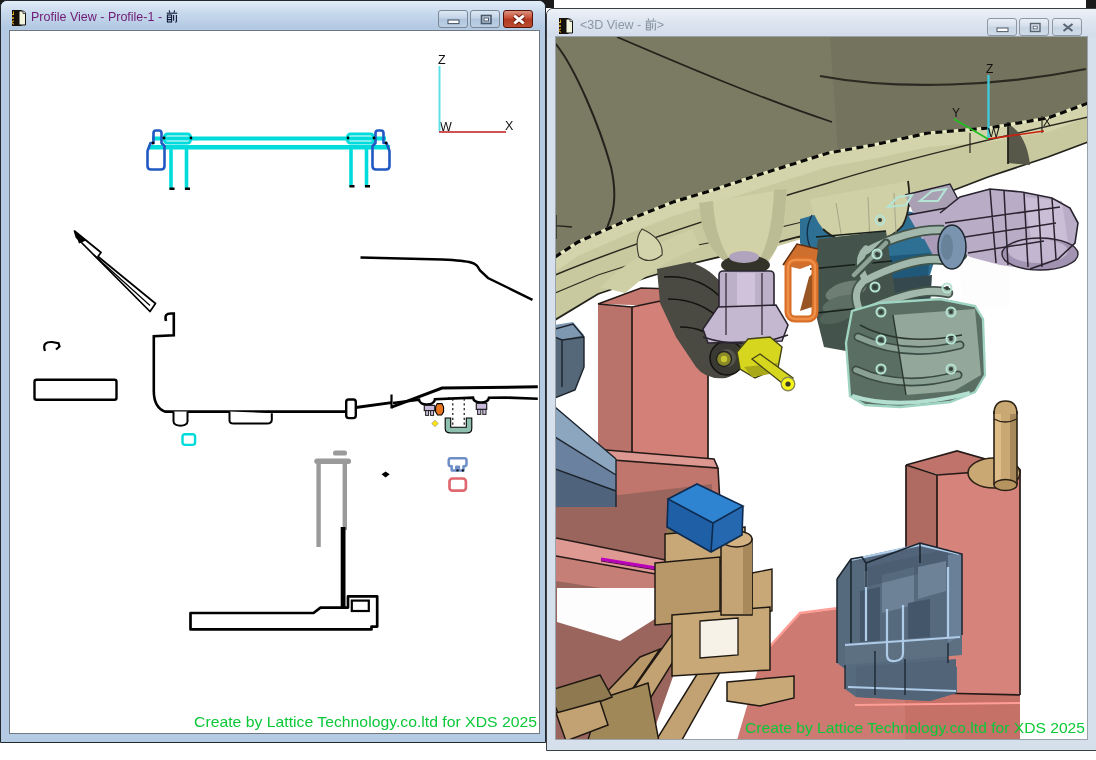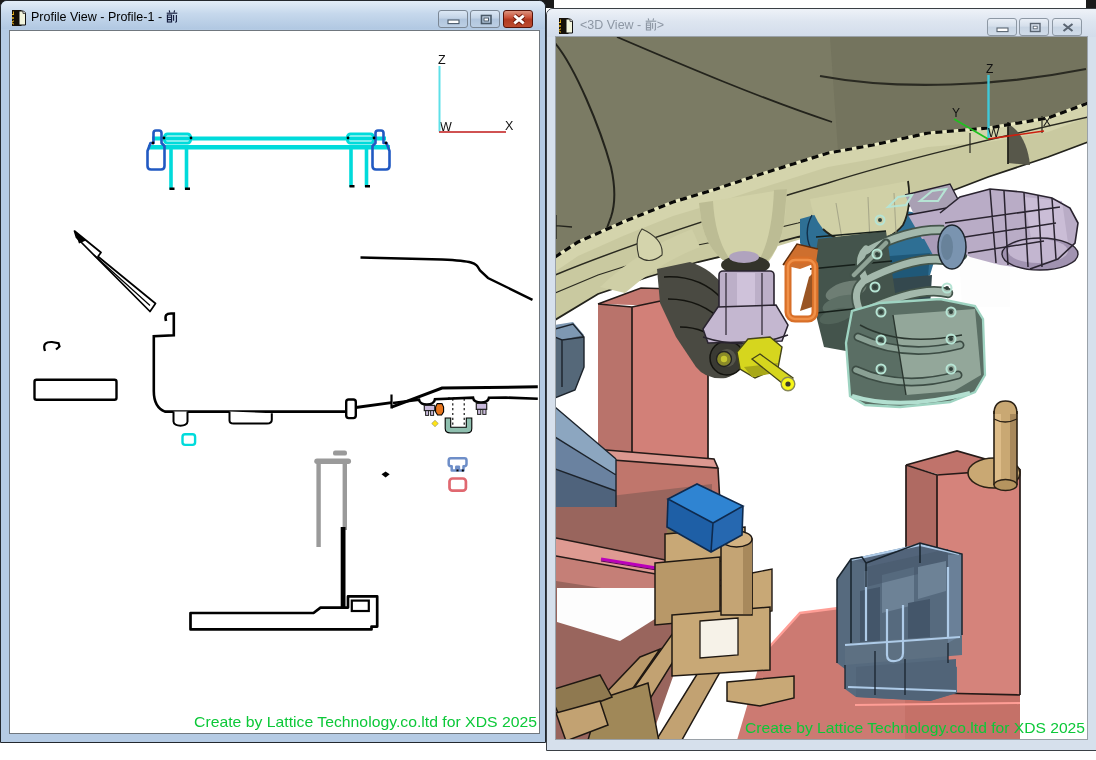--- a/index.html
+++ b/index.html
@@ -8,21 +8,21 @@
  border:1.6px solid #23282e;border-radius:7px 7px 0 0;}
 #winR{left:546px;top:8px;width:636px;height:743px;background:#d6e0ec;
  border:1.6px solid #3a3f45;border-radius:7px 7px 0 0;}
 .tbar{position:absolute;left:0;top:0;right:0;height:28px;border-radius:6px 6px 0 0;}
 #winL .tbar{background:linear-gradient(#e2edf8,#c6d8ec 45%,#b1c8e2);}
 #winR .tbar{background:linear-gradient(#eef2f8,#dde5f0 45%,#d2dcea);}
 .canvas{position:absolute;background:#fff;border:1.2px solid #70777e;overflow:hidden;}
 #canL{left:7.5px;top:28.5px;width:529px;height:702px;}
 #canR{left:8px;top:27px;width:531px;height:702px;border-color:#9aa1a8;}
 .ttl{position:absolute;top:9px;font-size:12.5px;white-space:nowrap;}
-#winL .ttl{left:30px;color:#000000;}
+#winL .ttl{left:30px;color:#701a75;}
 #winR .ttl{left:33px;color:#8d97a4;}
 .icon{position:absolute;left:11px;top:9px;width:14px;height:16px;}
 .btns{position:absolute;top:9px;display:flex;gap:2.6px;}
 #winL .btns{left:436.8px;} #winR .btns{left:439.5px;}
 .btn{width:30px;height:17.5px;border-radius:3px;box-sizing:border-box;
  border:1px solid #7b8795;background:linear-gradient(#dce8f5,#c2d3e6 45%,#b0c5dd 50%,#bccfe4);
  position:relative;}
 #winR .btn{border-color:#8d98a4;background:linear-gradient(#e8eef6,#d5dfeb 45%,#c8d5e4 50%,#d0dbe8);}
 .btn svg{position:absolute;left:0;top:0;}
 .btnx{background:linear-gradient(#dc937e,#c74b33 45%,#b03921 50%,#bc4c30)!important;border-color:#551208!important;}

